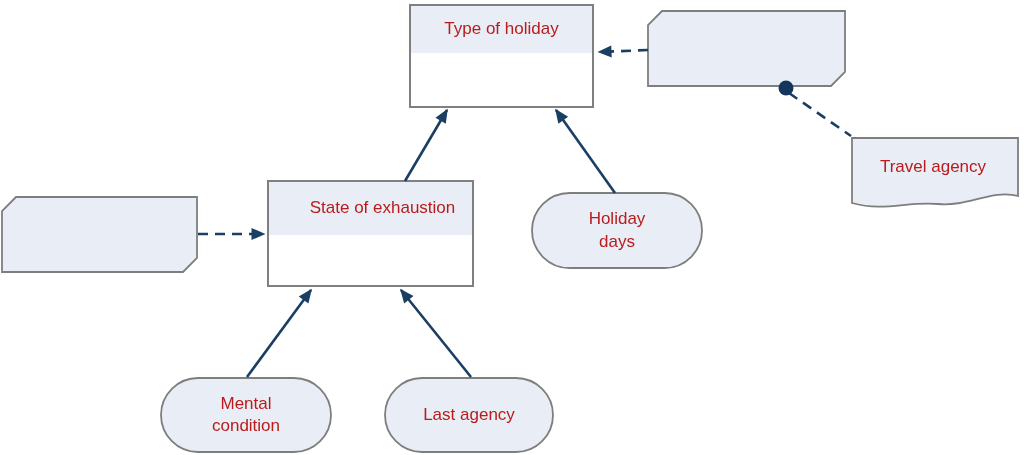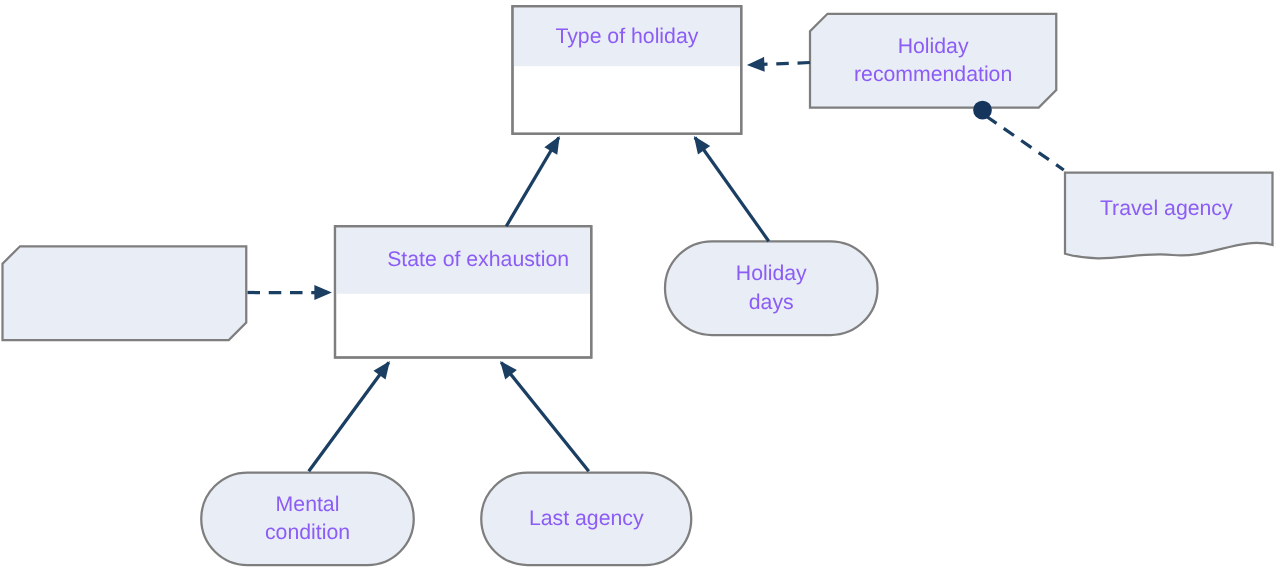--- a/index.html
+++ b/index.html
@@ -19,21 +19,21 @@
   .edge-solid  { stroke: #1b3e63; stroke-width: 2.6; fill: none; }
   .edge-dashed { stroke: #1b3e63; stroke-width: 2.6; fill: none; stroke-dasharray: 10 7; }
   .edge-dot    { fill: #16355c; }
 
   .label {
     position: absolute;
     display: flex;
     align-items: center;
     justify-content: center;
     text-align: center;
-    color: #8b5cf6;
+    color: #b91c1c;
     font-size: 17px;
     line-height: 1.32;
     pointer-events: none;
   }
 </style>
 </head>
 <body>
 
 <div id="canvas">
 
@@ -75,21 +75,20 @@
     <line class="edge-solid" x1="247" y1="377" x2="311" y2="290" marker-end="url(#arrow)"></line>
     <line class="edge-solid" x1="471" y1="377" x2="401" y2="290" marker-end="url(#arrow)"></line>
     <line class="edge-dashed" x1="789" y1="93" x2="851" y2="136"></line>
     <circle class="edge-dot" cx="786" cy="88" r="7.5"></circle>
   </svg>
 
   <div class="label" style="left:410px; top:5px; width:183px; height:48px;">Type of holiday</div>
 
   <div class="label" style="left:268px; top:181px; width:229px; height:54px;">State of exhaustion</div>
 
-  <div class="label" style="left:648px; top:11px; width:197px; height:75px; padding:0 14px; box-sizing:border-box;">Holiday recommendation</div>
 
 
   <div class="label" style="left:851px; top:137px; width:164px; height:60px;text-align:right;">Travel agency</div>
 
   <div class="label" style="left:532px; top:193px; width:170px; height:75px; padding:4px 38px; box-sizing:border-box;">Holiday days</div>
 
   <div class="label" style="left:161px; top:378px; width:170px; height:74px; padding:0 24px; box-sizing:border-box;">Mental condition</div>
 
   <div class="label" style="left:385px; top:378px; width:168px; height:74px; padding:0 38px; box-sizing:border-box;">Last agency</div>
 

